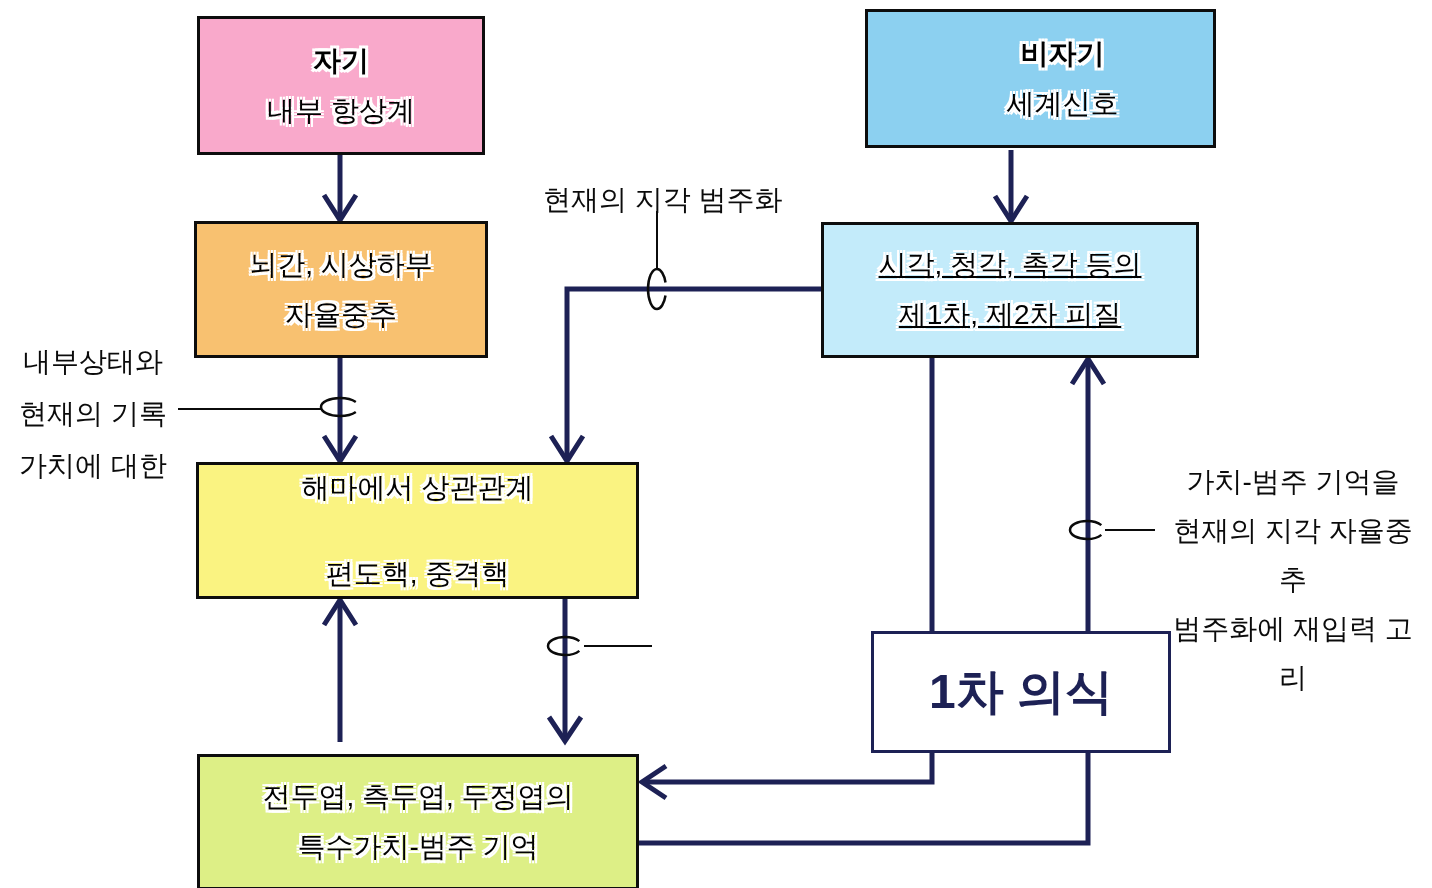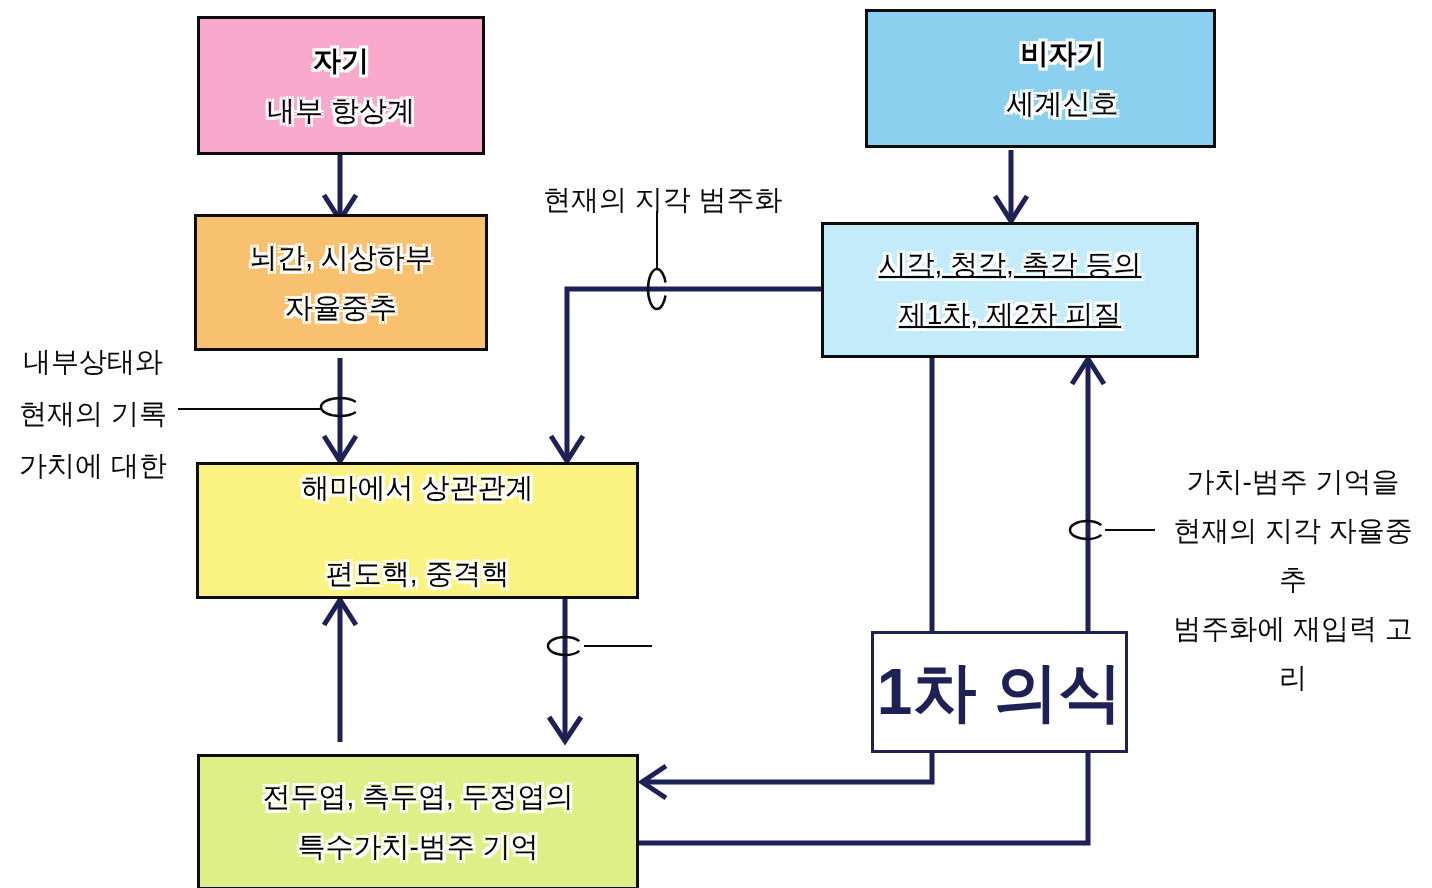--- a/index.html
+++ b/index.html
@@ -28,29 +28,29 @@
     color:#000;
   }
   .dbox span{
     text-shadow:
       -3px -3px 0 #fff, 3px -3px 0 #fff, -3px 3px 0 #fff, 3px 3px 0 #fff,
       -3px 0 0 #fff, 3px 0 0 #fff, 0 -3px 0 #fff, 0 3px 0 #fff;
   }
   .dbox .t{font-weight:bold;}
   .box-self{left:197px;top:16px;width:288px;height:139px;background:var(--self-pink);}
   .box-nonself{left:865px;top:9px;width:351px;height:139px;background:var(--nonself-blue);padding-left:44px;}
-  .box-brainstem{left:194px;top:214px;width:294px;height:137px;background:var(--brainstem-orange);}
+  .box-brainstem{left:194px;top:221px;width:294px;height:137px;background:var(--brainstem-orange);}
   .box-cortex{left:821px;top:222px;width:378px;height:136px;background:var(--cortex-cyan);text-decoration:underline;}
   .box-hippocampus{left:196px;top:462px;width:443px;height:137px;background:var(--hippocampus-yellow);gap:36px;}
   .box-memory{left:197px;top:742px;width:442px;height:136px;background:var(--memory-green);margin-top:12px;}
   .box-consciousness{
-    left:871px;top:631px;width:257px;height:122px;
+    left:871px;top:631px;width:300px;height:122px;
     background:var(--consciousness-bg);
     border:3px solid var(--line-navy);
-    font-size:64px;font-weight:bold;color:var(--line-navy);
+    font-size:48px;font-weight:bold;color:var(--line-navy);
   }
   .box-consciousness span{text-shadow:none;}
 
   .annot{
     position:absolute;
     font-size:28px;
     color:var(--annotation-black);
     white-space:nowrap;
   }
   .annot-perceptual{left:543px;top:171px;line-height:36px;margin-top:11px;}

